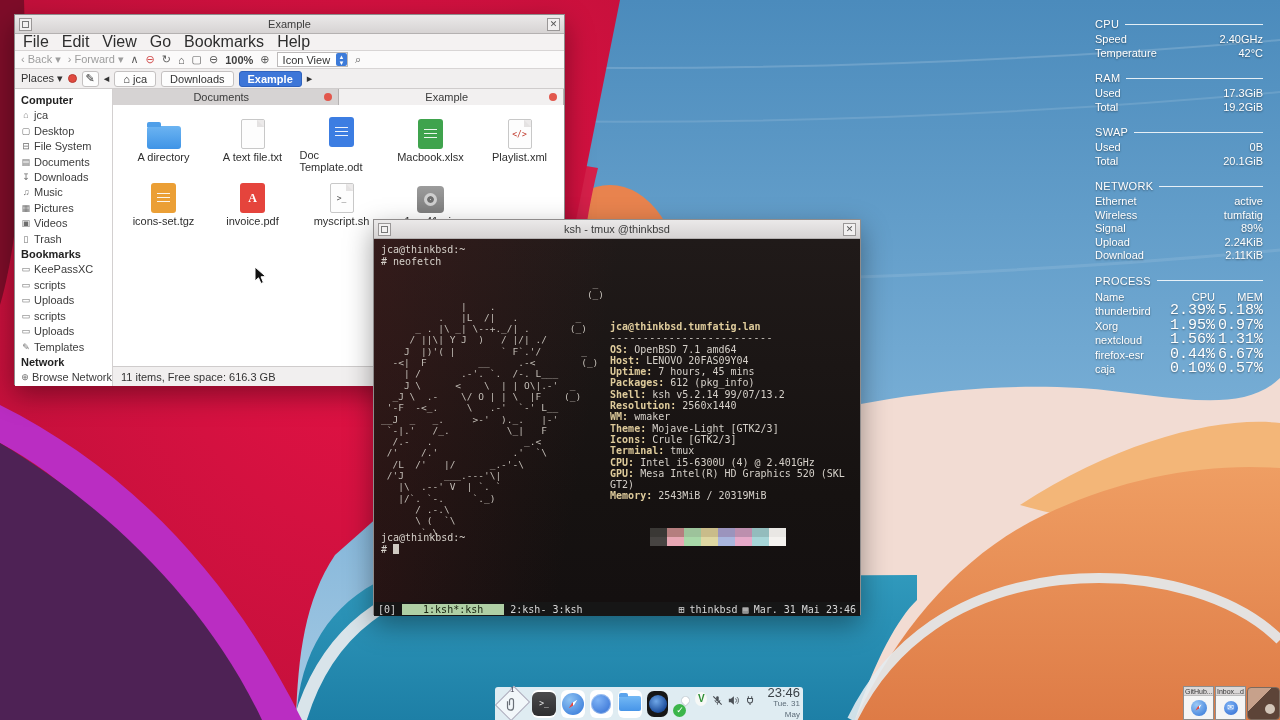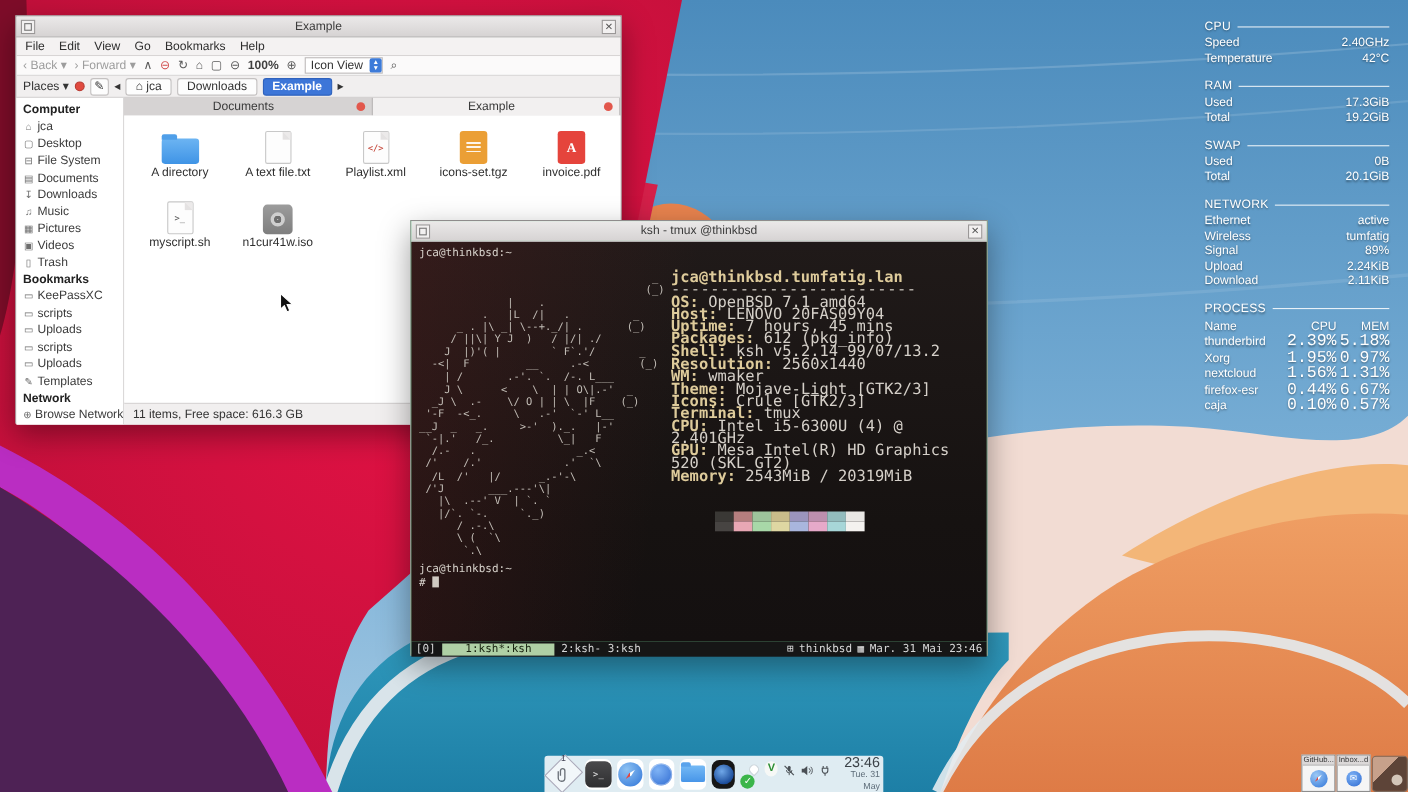--- a/index.html
+++ b/index.html
@@ -13,21 +13,21 @@
   .tbar { height:19px; background:linear-gradient(#ebe9e9,#d6d3d3); border-bottom:1px solid #b4b1b1;
           display:flex; align-items:center; position:relative; }
   .tbar .ttl { flex:1; text-align:center; font-size:11px; color:#3c3c3c; }
   .wbtn { width:13px; height:13px; margin:0 4px; border:1px solid #9a9797; background:#f2f0f0;
           display:flex; align-items:center; justify-content:center; font-size:9px; color:#555; }
   .mini-glyph { width:7px; height:7px; border:1px solid #777; }
 
   
   .fm { left:14px; top:14px; width:551px; height:371px; z-index:2; }
   .menubar { height:17px; background:#f4f2f2; border-bottom:1px solid #d8d5d5; display:flex; align-items:center; padding-left:8px; gap:13px; }
-  .menubar span { font-size:11px; color:#2e2e2e; }
+  .menubar span { font-size:16px; color:#2e2e2e; }
   .toolbar { height:18px; background:#fbfafa; border-bottom:1px solid #d8d5d5; display:flex; align-items:center; padding-left:6px; gap:7px; font-size:11px; color:#3f3f3f; }
   .toolbar .dim { color:#9d9d9d; }
   .toolbar .tico { font-size:11px; color:#5a5a5a; }
   .toolbar .red { color:#d25050; }
   .combo { display:flex; align-items:center; border:1px solid #bdbaba; background:#fff; height:15px; padding-left:5px; font-size:11px; color:#333; }
   .combo .step { width:11px; height:13px; margin-left:6px; background:#3d7bd9; color:#fff; font-size:6px; line-height:6px; display:flex; flex-direction:column; align-items:center; justify-content:center; border-radius:2px; }
   .pathbar { height:20px; background:#f1efef; border-bottom:1px solid #cfcccc; display:flex; align-items:center; padding-left:6px; gap:5px; font-size:11px; color:#333; }
   .reddot { width:9px; height:9px; border-radius:50%; background:#e04a3f; border:1px solid #b83a32; }
   .pbtn { border:1px solid #c4c1c1; background:#fdfdfd; border-radius:3px; height:16px; display:flex; align-items:center; padding:0 8px; font-size:11px; color:#333; gap:3px; }
   .pbtn.small { padding:0 3px; }
@@ -59,28 +59,28 @@
   .i-doc .lines { width:13px; height:11px; background:repeating-linear-gradient(#fff 0 1.5px, transparent 1.5px 4px); opacity:.9; }
   .odt { background:#3c7de2; } .xlsx { background:#3fa34d; } .ods { background:#3fa34d; }
   .odp { background:#f2c410; } .tgz { background:#eb9f35; }
   .pdf { background:#e5443c; color:#fff; font-size:12px; font-weight:bold; font-family:"Liberation Serif",serif; }
   .gl-small { font-size:8px; color:#c0392b; font-family:"DejaVu Sans Mono",monospace; }
   .gl-sh { font-size:8px; color:#555; font-family:"DejaVu Sans Mono",monospace; }
   .i-iso { width:27px; height:27px; background:linear-gradient(#9c9c9c,#7e7e7e); border-radius:4px; display:flex; align-items:center; justify-content:center; }
   .i-iso .ring { width:13px; height:13px; border-radius:50%; background:#e8e8e8; border:3px solid #cfcfcf; box-shadow:inset 0 0 0 3px #6f6f6f; }
 
   
-  .term { left:373px; top:200px; width:525px; height:396px; z-index:3; background:#86efac; }
+  .term { left:373px; top:219px; width:488px; height:396px; z-index:3; background:#0f172a; }
   .tcontent { position:relative; height:363px; background:
       linear-gradient(100deg, rgba(90,30,30,.35), rgba(0,0,0,0) 45%),
       linear-gradient(#201a19, #161211 70%, #141010);
       font-family:"DejaVu Sans Mono", monospace; font-size:10px; line-height:12px; color:#d6d1ca; padding:5px 7px; overflow:hidden; }
   .nf { display:flex; margin-top:10px; }
   .nf pre { font-family:"DejaVu Sans Mono", monospace; font-size:9.5px; line-height:11.3px; color:#c3beb7; }
-  .nfinfo { margin-left:6px; font-size:14px; line-height:11.3px; }
+  .nfinfo { margin-left:6px; font-size:10px; line-height:11.3px;margin-top:43px; }
   .nfinfo .t { color:#decb9b; font-weight:bold; }
   .nfinfo .sep { color:#c9c4bd; letter-spacing:.5px; }
   .nfrow .l { color:#decb9b; font-weight:bold; }
   .nfrow .v { color:#d5d0c9;text-align:right; }
   .cbar { margin-top:26px; margin-left:40px; }
   .cbar .row { display:flex; height:9px; }
   .cbar .c { width:17px; height:9px; }
   .promptbot { position:absolute; left:7px; bottom:46px; }
   .curs { display:inline-block; width:6px; height:10px; background:#cfc9c1; vertical-align:-1px; }
   .tmux { height:14px; background:#161616; display:flex; align-items:center; font-family:"DejaVu Sans Mono",monospace; font-size:10px; color:#d8d8d8; padding:0 4px; gap:6px; }
@@ -431,20 +431,36 @@
               <span class="fname">A directory</span>
             </div>
           <div class="fcell">
               <span class="fico">
                 <span class="i-file"></span>
               </span>
               <span class="fname">A text file.txt</span>
             </div>
           <div class="fcell">
               <span class="fico">
+                <span class="i-doc odt">
+                  <span class="lines"></span>
+                </span>
+              </span>
+              <span class="fname">Doc Template.odt</span>
+            </div>
+          <div class="fcell">
+              <span class="fico">
+                <span class="i-doc xlsx">
+                  <span class="lines"></span>
+                </span>
+              </span>
+              <span class="fname">Macbook.xlsx</span>
+            </div>
+          <div class="fcell">
+              <span class="fico">
                 <span class="i-file">
                   <span class="gl-small">&lt;/&gt;</span>
                 </span>
               </span>
               <span class="fname">Playlist.xml</span>
             </div>
           <div class="fcell">
               <span class="fico">
                 <span class="i-doc tgz">
                   <span class="lines"></span>
@@ -487,20 +503,21 @@
   <div class="win term">
     <div class="tbar">
       <span class="wbtn">
           <span class="mini-glyph"></span>
         </span>
       <span class="ttl">ksh - tmux @thinkbsd</span>
       <span class="wbtn">✕</span>
     </div>
     <div class="tcontent">
       <div>jca@thinkbsd:~</div>
+      <div># neofetch</div>
       <div class="nf">
         <pre>                                     _
                                     (_)
               |    .
           .   |L  /|   .          _
       _ . |\ _| \--+._/| .       (_)
      / ||\| Y J  )   / |/| ./
     J  |)'( |        ` F`.'/       _
   -&lt;|  F         __     .-&lt;        (_)
     | /       .-'. `.  /-. L___

